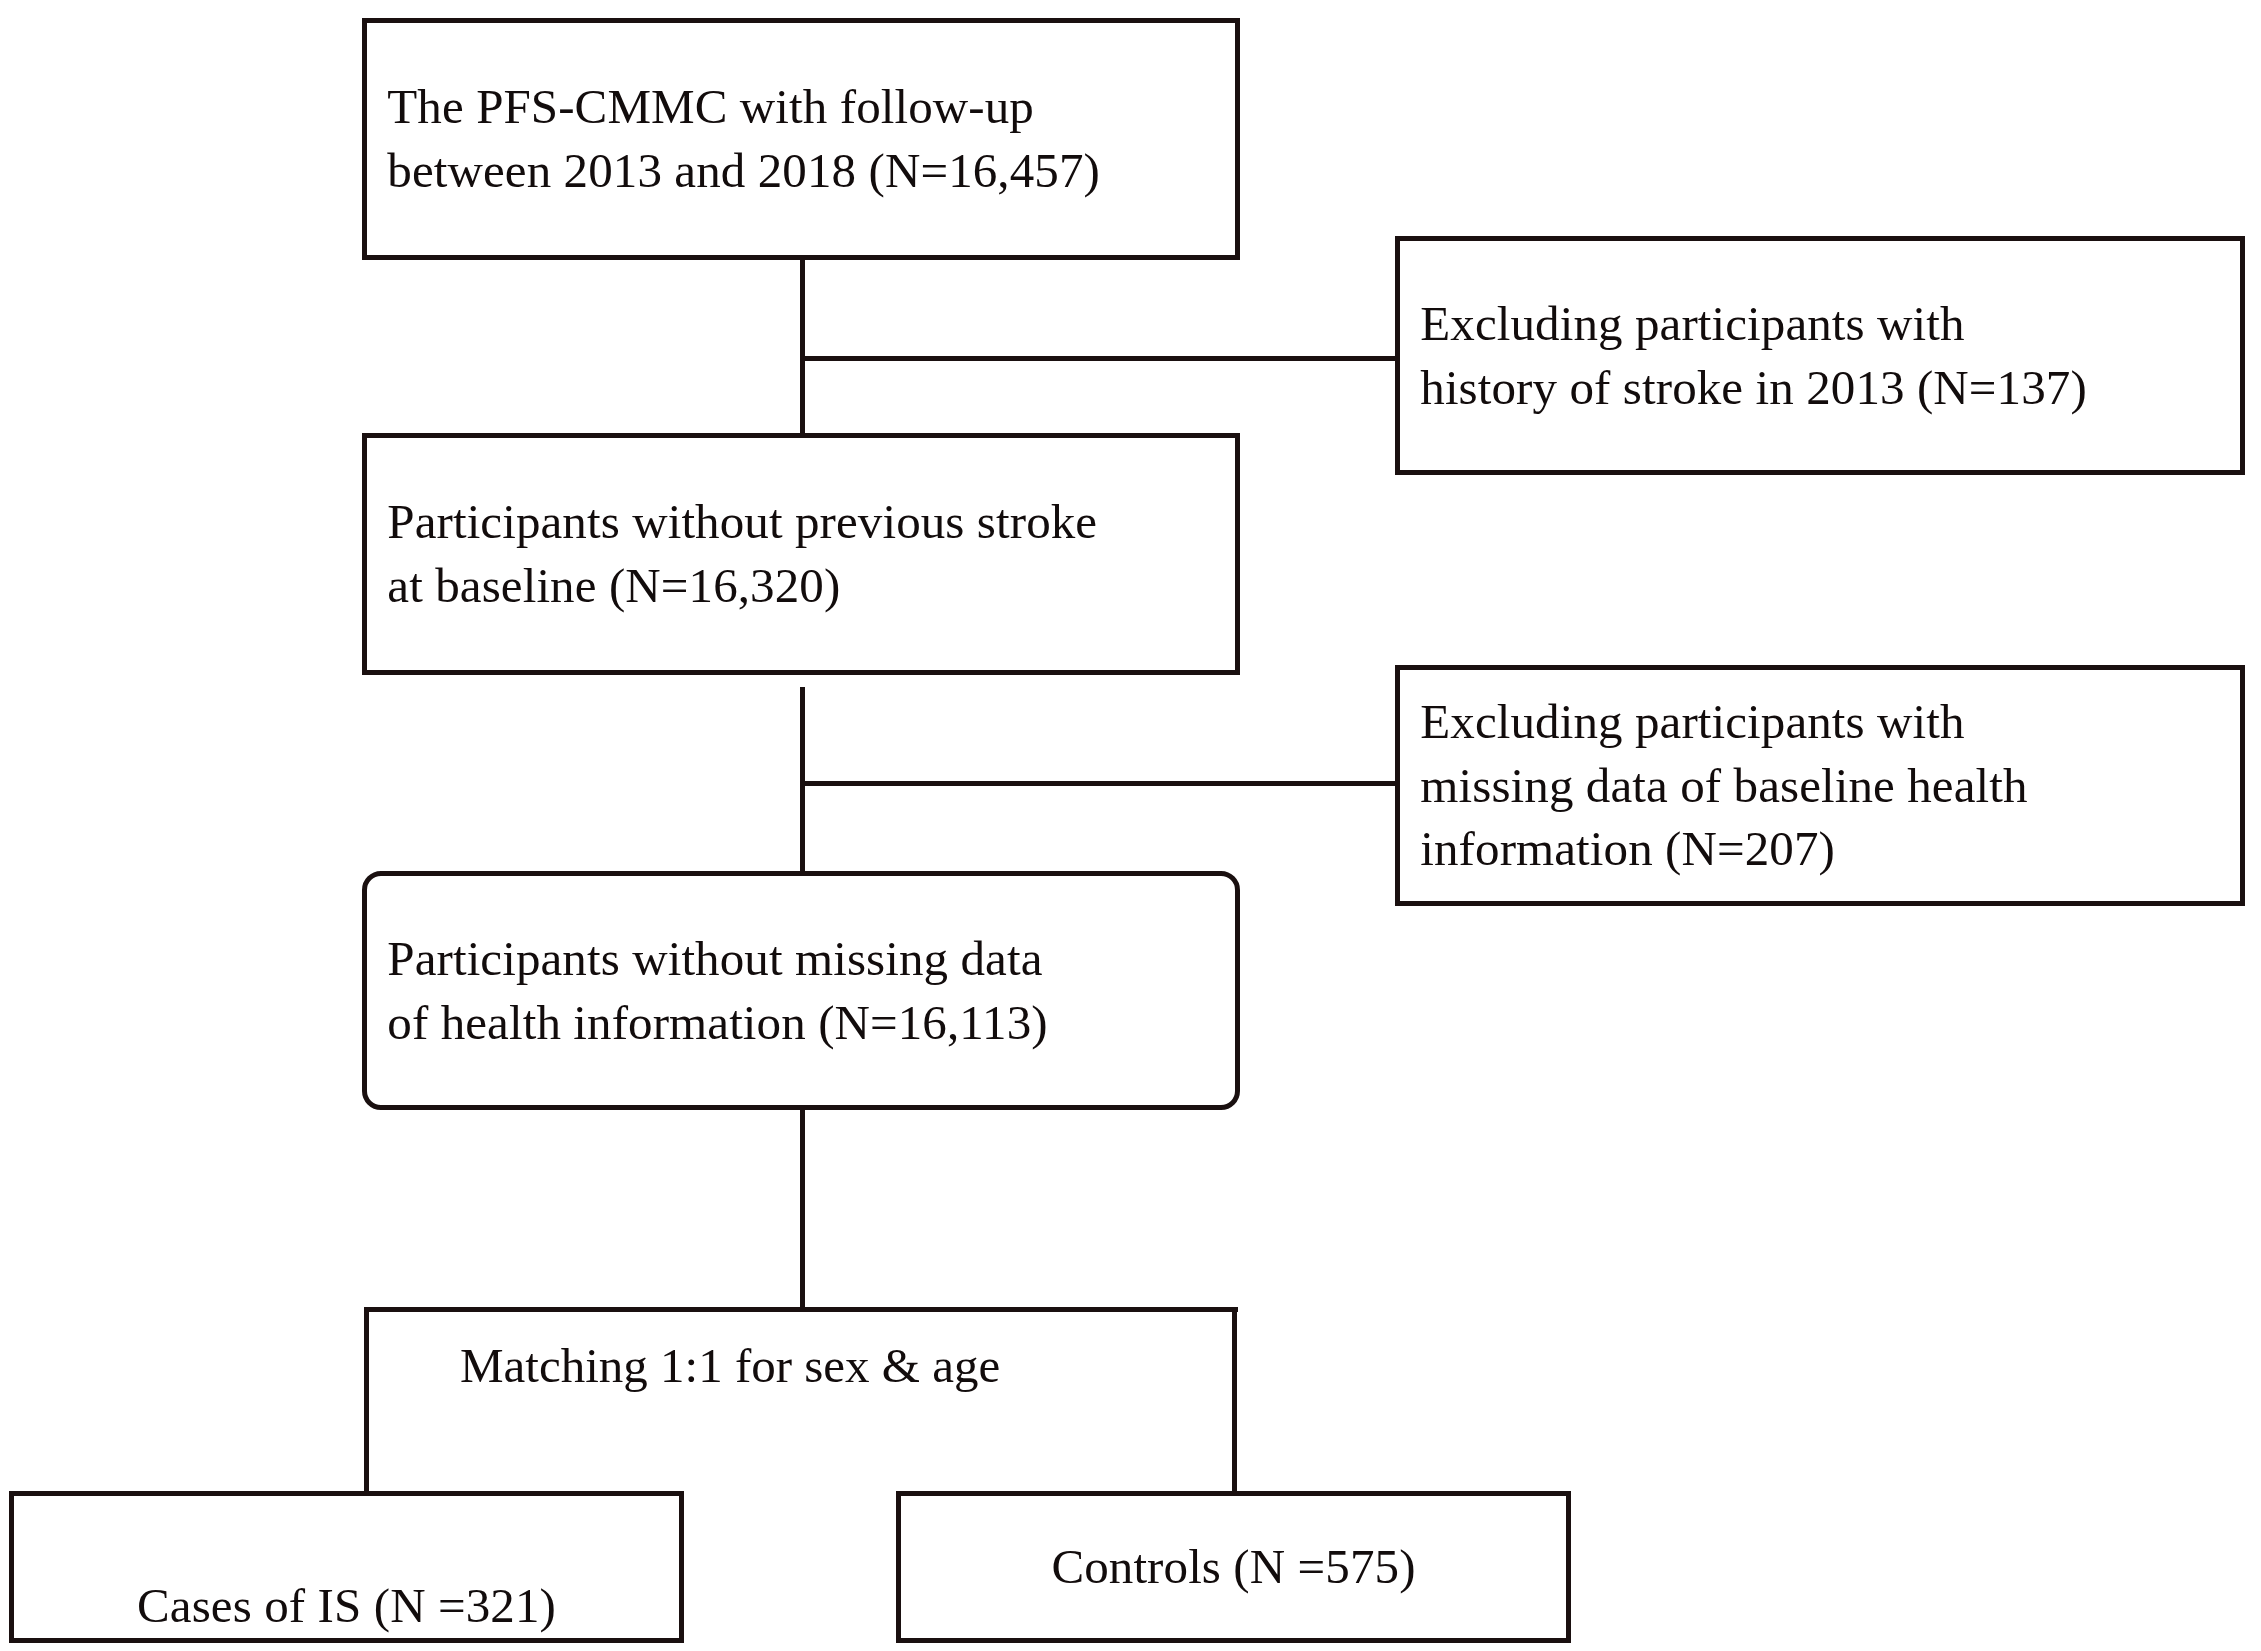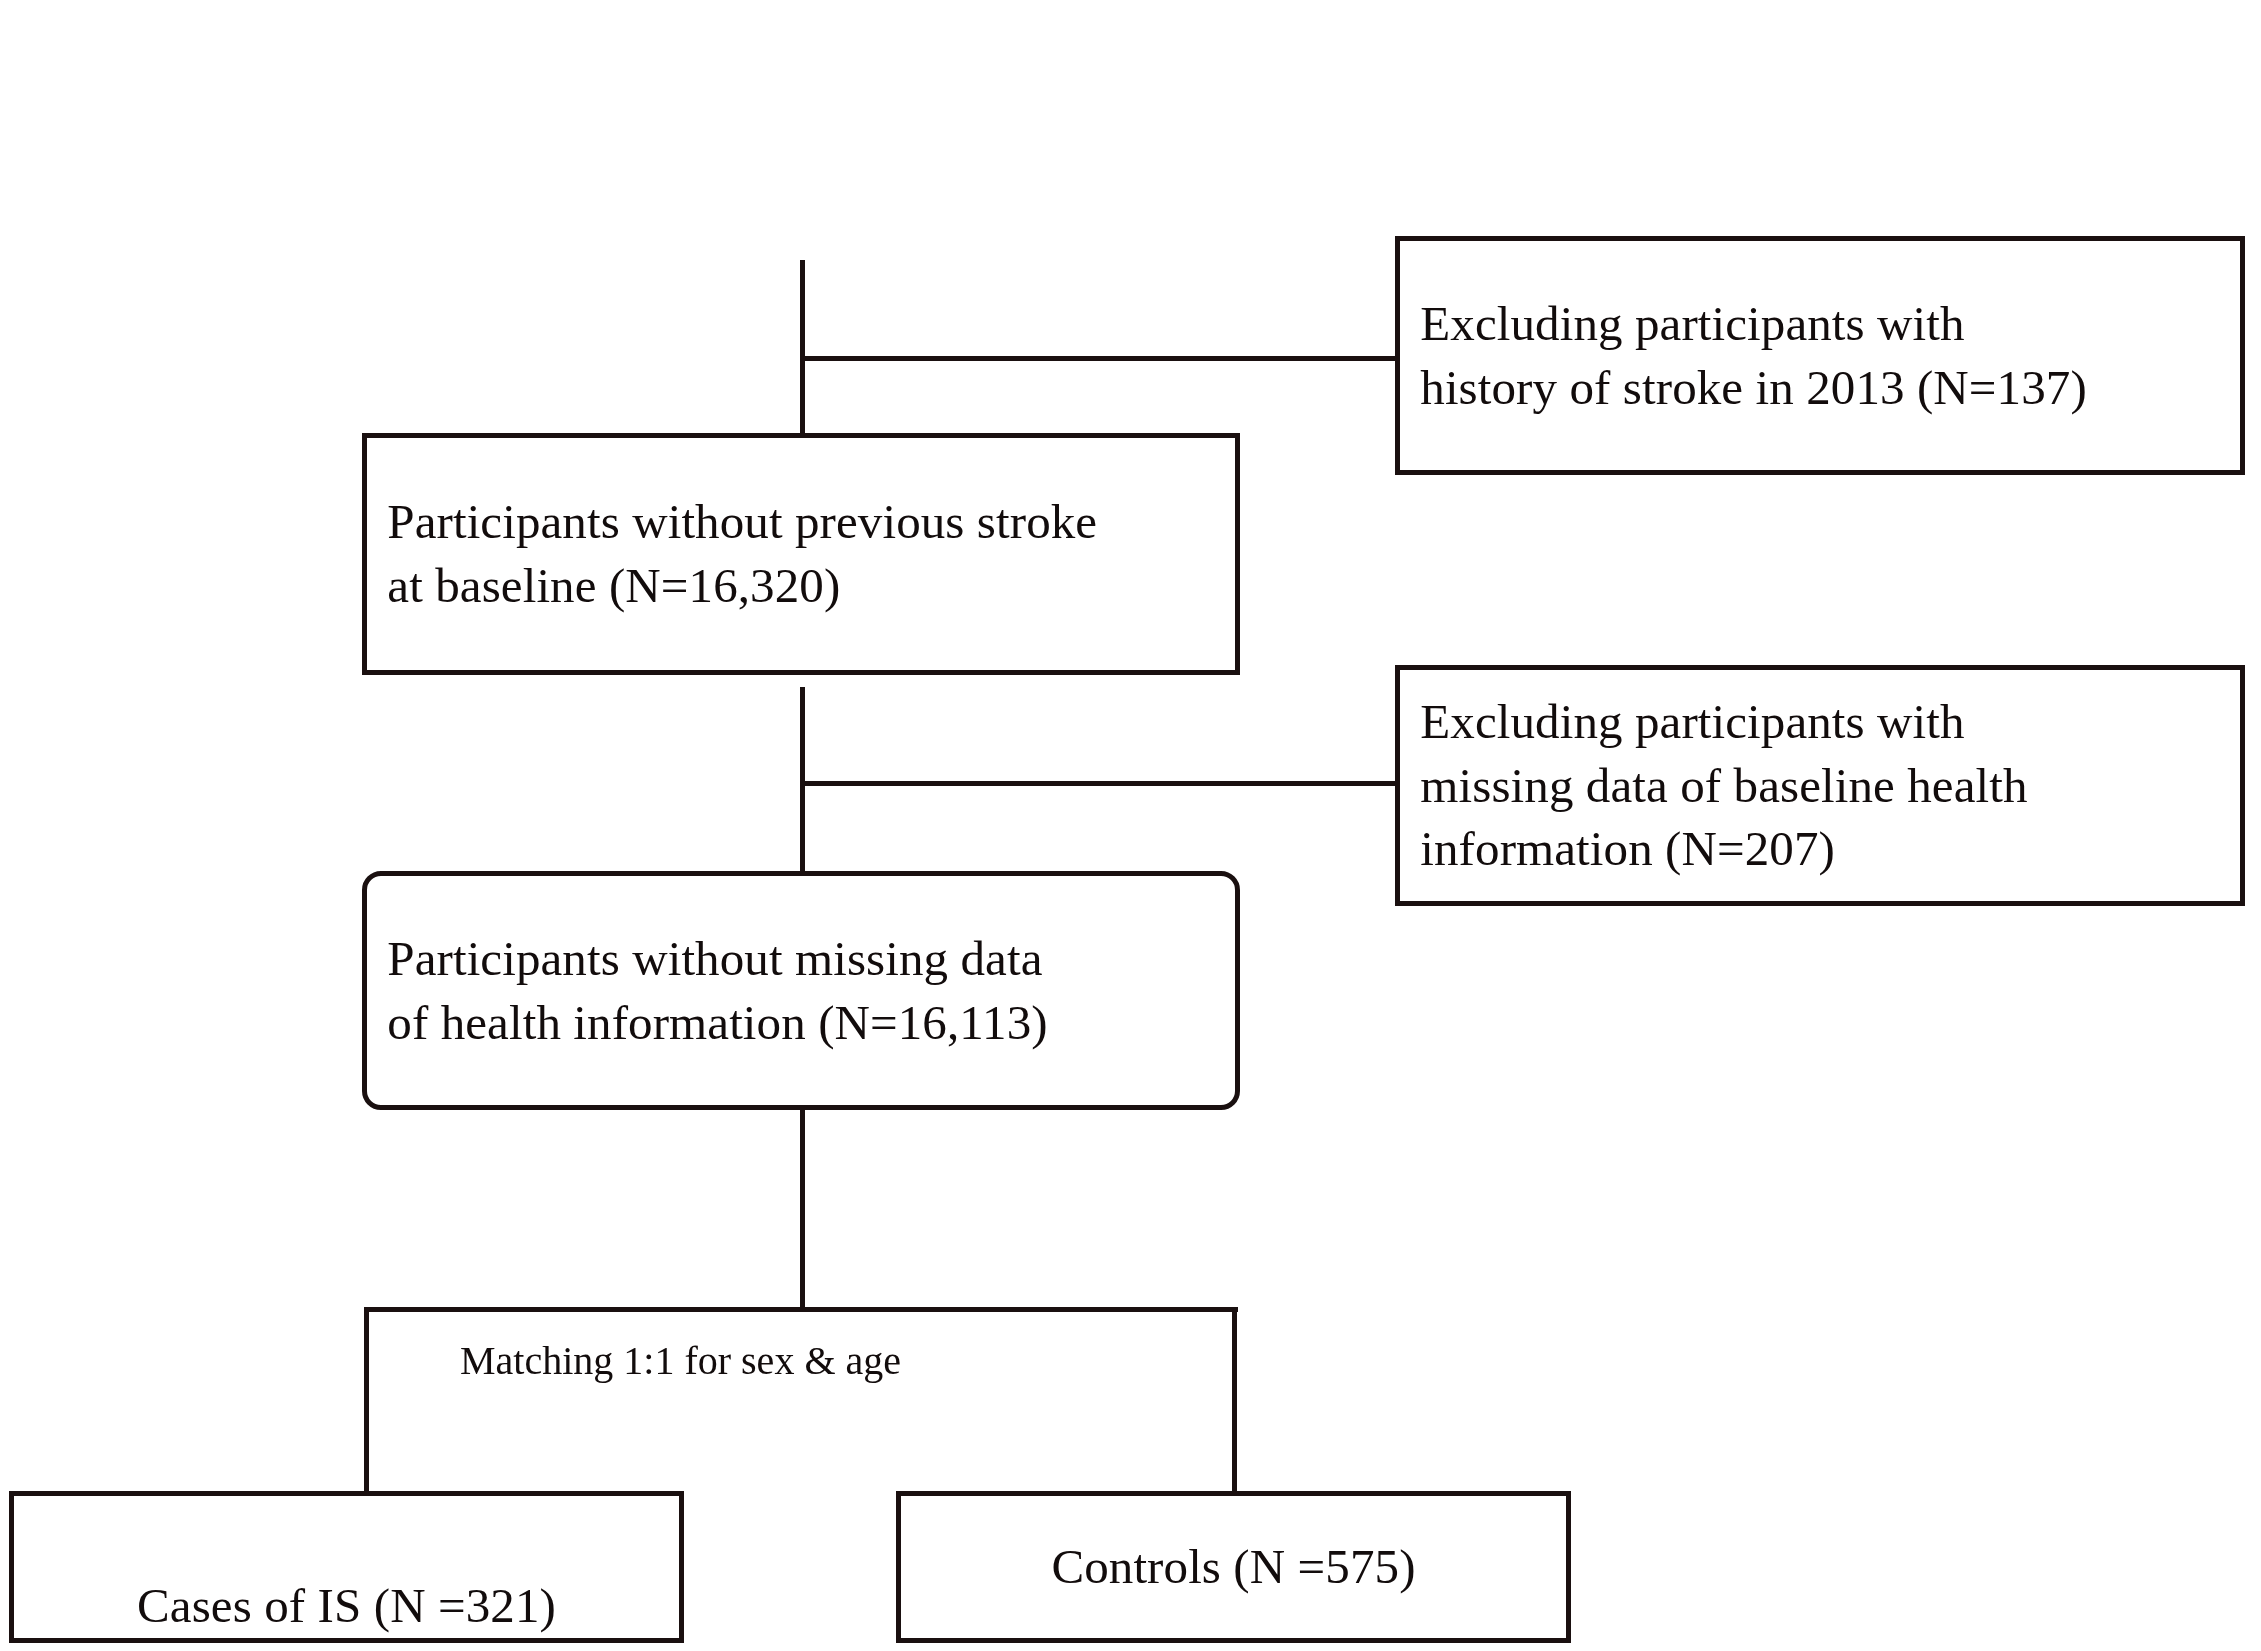--- a/index.html
+++ b/index.html
@@ -42,31 +42,35 @@
     background: #1a1010;
     width: 5.4px;
   }
   .line-h {
     position: absolute;
     background: #1a1010;
     height: 5.4px;
   }
   .matching-label {
     position: absolute;
-    font-size: 40px;
+    font-size: 49px;
     line-height: 1.2;
     color: #120c0c;
     white-space: nowrap;
   }
 </style>
 </head>
 <body>
 
 <div id="canvas">
 
+  <div class="box" style="left:362px; top:18px; width:878px; height:242px;">
+    <div class="box-text">The PFS-CMMC with follow-up
+between 2013 and 2018 (N=16,457)</div>
+  </div>
 
   <div class="line-v" style="left:800px; top:260px; height:186px;"></div>
 
   <div class="line-h" style="left:800px; top:356px; width:598px;"></div>
 
   <div class="box" style="left:1395px; top:236px; width:850px; height:239px;">
     <div class="box-text">Excluding participants with
 history of stroke in 2013 (N=137)</div>
   </div>
 

